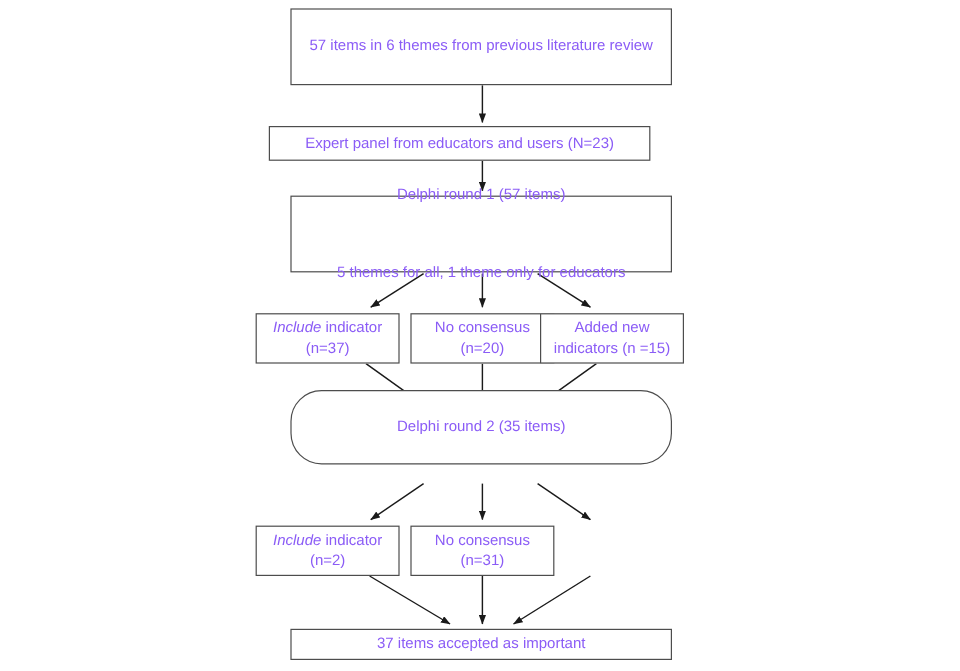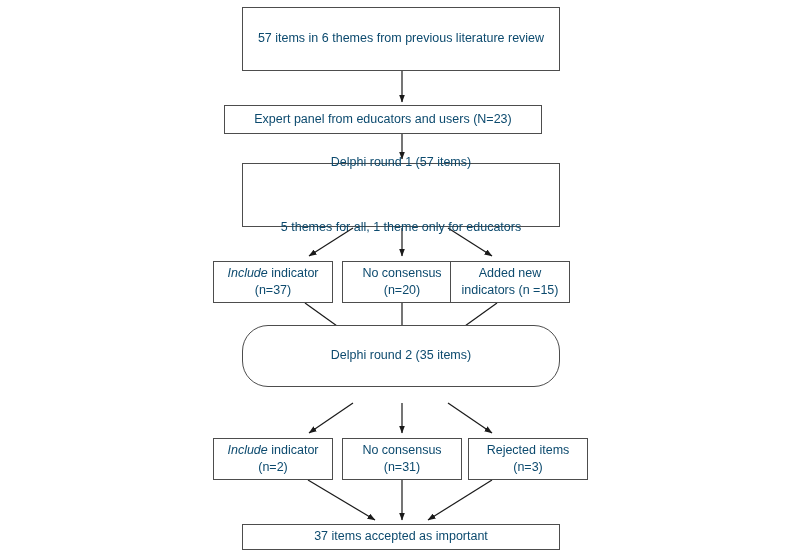--- a/index.html
+++ b/index.html
@@ -1,18 +1,18 @@
 <!DOCTYPE html>
 <html><head>
 <meta charset="utf-8">
 <style>
   html,body{margin:0;padding:0;background:#ffffff;}
   .canvas{
     position:relative;width:800px;height:559px;background:#ffffff;
-    font-family:"Liberation Sans", sans-serif;color:#0c4a6e;overflow:hidden;
+    font-family:"Liberation Sans", sans-serif;color:#8b5cf6;overflow:hidden;
   }
   .arrows{position:absolute;left:0;top:0;width:800px;height:559px;}
   .box{
     position:absolute;box-sizing:border-box;border:1.4px solid #4d4d4d;background:#ffffff;
     display:flex;flex-direction:column;align-items:center;justify-content:center;
     text-align:center;font-size:12.5px;line-height:17.5px;white-space:nowrap;
   }
   .box i{font-style:italic;}
   .b-source  {left:242px;top:7px;  width:318px;height:64px;}
   .b-panel   {left:224px;top:105px;width:318px;height:29px;}
@@ -94,22 +94,18 @@
   <div class="box b-r2a">
     <div><i>Include</i><span> indicator</span></div>
     <div>(n=2)</div>
   </div>
 
   <div class="box b-r2b">
     <div>No consensus</div>
     <div>(n=31)</div>
   </div>
 
-  <div class="box b-r2c">
-    <div>Rejected items</div>
-    <div>(n=3)</div>
-  </div>
 
   <div class="box b-accepted">
     <div>37 items accepted as important</div>
   </div>
 
 </div>
 
 </body></html>

